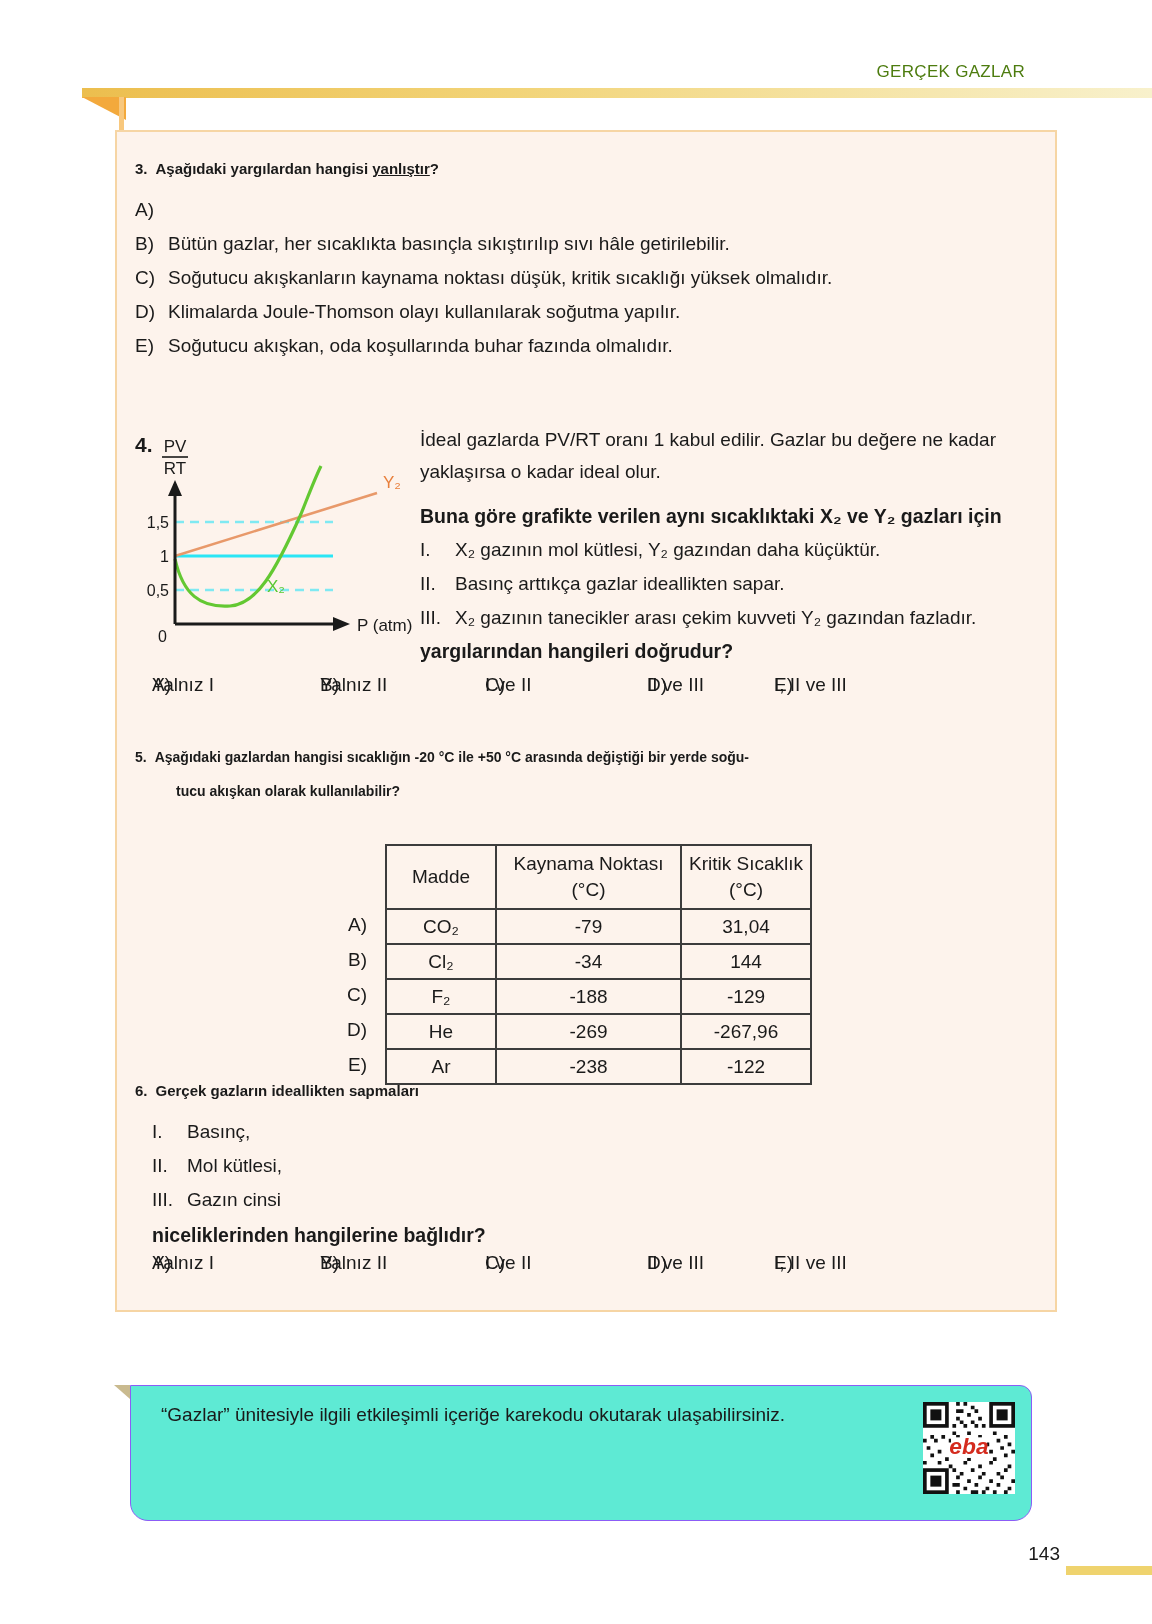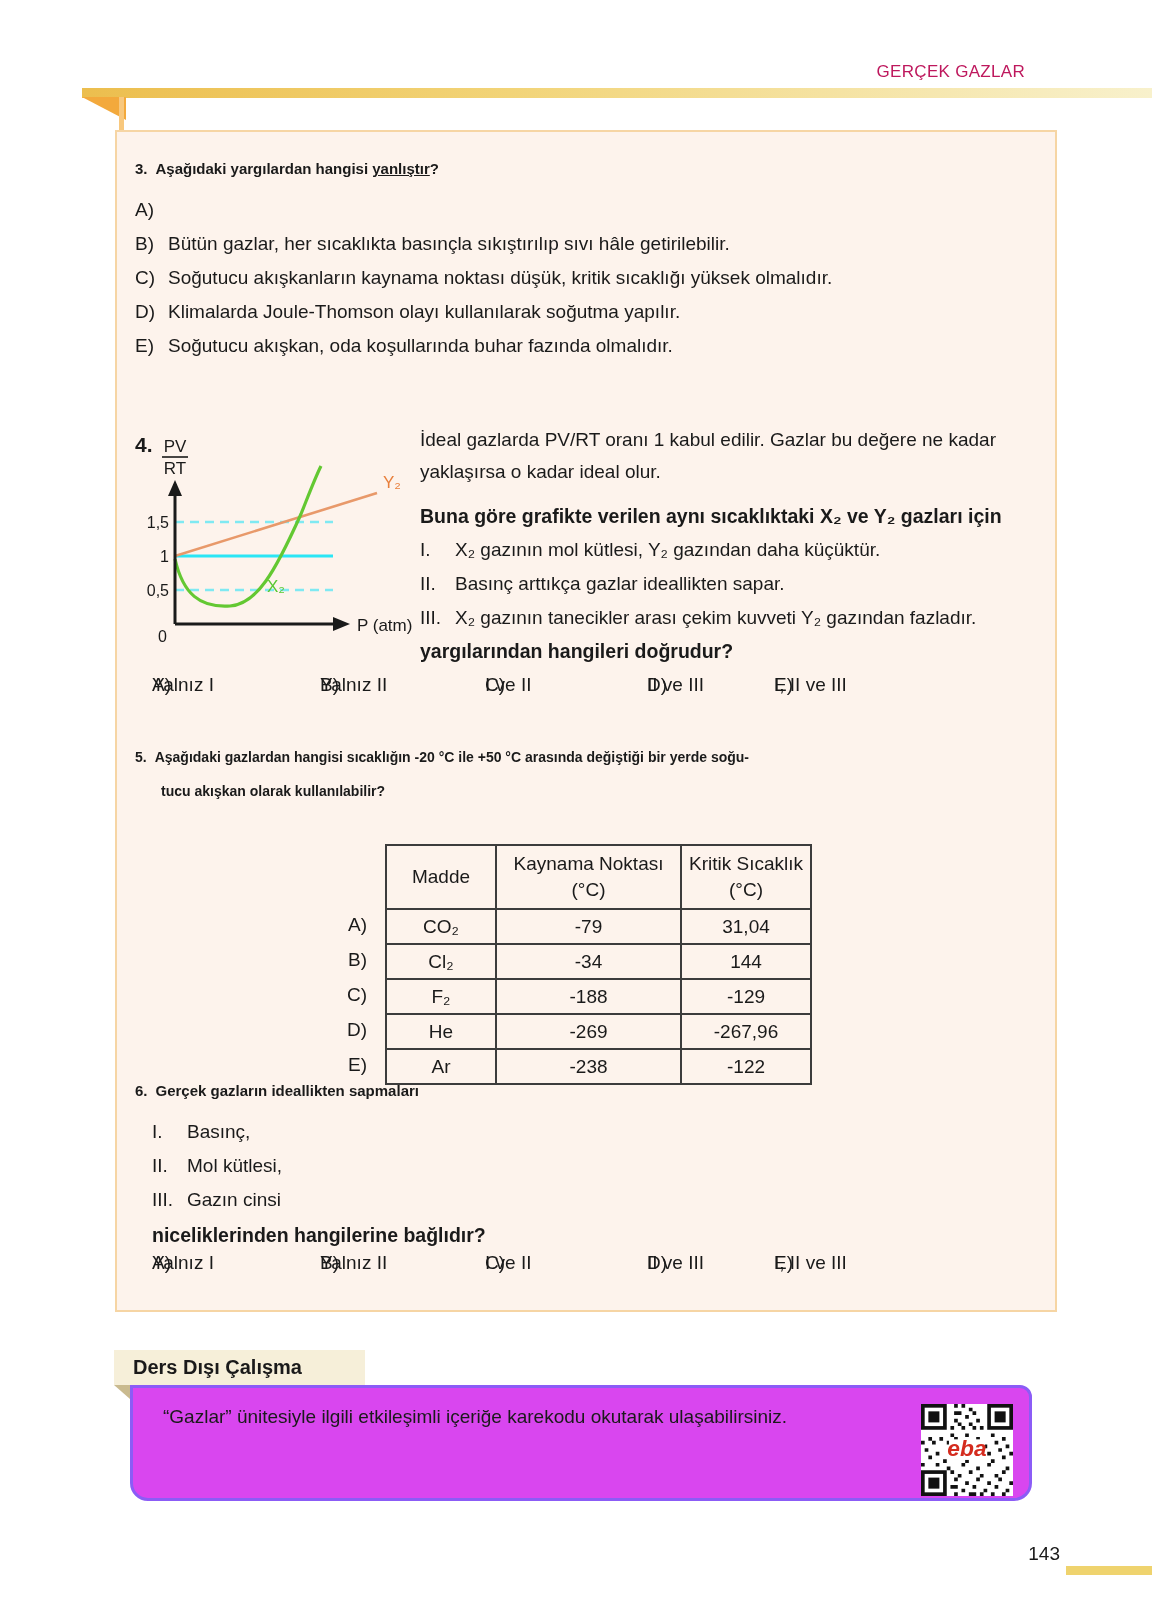--- a/index.html
+++ b/index.html
@@ -2,21 +2,21 @@
 <html><head>
 <meta charset="utf-8">
 <style>
   * { margin:0; padding:0; box-sizing:border-box; }
   html,body { background:#fff; }
   .page {
     position:relative; width:1152px; height:1624px; background:#ffffff;
     font-family:"Liberation Sans","DejaVu Sans",sans-serif; color:#1a1a1a; overflow:hidden;
   }
   
-  .header-title { position:absolute; top:62px; right:127px; font-size:17px; color:#be185d; letter-spacing:.3px;margin-left:40px; }
+  .header-title { position:absolute; top:62px; right:127px; font-size:17px; color:#4d7c0f; letter-spacing:.3px;margin-left:40px; }
   .top-bar { position:absolute; left:82px; top:88px; width:1070px; height:10px;
              background:linear-gradient(to right,#ecbe4e,#f2d478 40%,#f8f1cc); }
   .top-triangle { position:absolute; left:82px; top:97px; width:44px; height:23px; background:#f3a93c;
              clip-path:polygon(0 0,100% 0,100% 100%); }
   .top-vline { position:absolute; left:119px; top:97px; width:5px; height:95px; background:#f8c87e; }
 
   
   .qbox { position:absolute; left:115px; top:130px; width:942px; height:1182px;
           background:#fdf3ec; border:2px solid #f6d5a4; }
   .q { position:absolute; }
@@ -40,42 +40,42 @@
   #q4-text .stem { font-size:19.5px; line-height:33px; margin-top:12px; }
   #q4-text .closing { font-size:19.5px; line-height:33px; }
   .ans-row { position:absolute; left:17px; width:890px; height:30px; font-size:19px; }
   .ans-row span { position:absolute; white-space:nowrap; }
   .ans-a{left:0;} .ans-b{left:168px;} .ans-c{left:333px;} .ans-d{left:495px;} .ans-e{left:622px;}
   #q4-ans { top:252px; }
 
   
   #q5 { left:18px; top:608px; width:900px; }
   #q5 .hline { font-size:14px; font-weight:bold; line-height:34px; }
-  #q5 .hline2 { margin-left:26px; }
+  #q5 .hline2 { margin-left:41px; }
   .tbl { position:absolute; left:250px; top:104px; border-collapse:collapse;padding-left:24px; }
   .tbl td, .tbl th { border:2px solid #3c3c3c; font-size:19px; font-weight:normal; text-align:center; vertical-align:middle; padding:0; }
   .tbl .c1 { width:110px; } .tbl .c2 { width:185px; } .tbl .c3 { width:130px; }
   .tbl thead th { height:64px; line-height:26px; }
   .tbl tbody td { height:35px; }
   .tbl-letter { position:absolute; left:187px; width:45px; text-align:right; font-size:19px; }
 
   
   #q6 { left:18px; top:944px; width:900px; height:230px; }
   #q6 .items { margin-left:17px; margin-top:9px; }
   #q6 .closing { margin-left:17px; margin-top:7px; font-size:19.5px; }
   #q6-ans { top:176px; }
 
   
   .ders-tab { position:absolute; left:114px; top:1350px; width:251px; height:35px;
               background:#f6efd9; display:flex; align-items:center; }
   .ders-tab span { font-size:20px; font-weight:bold; margin-left:19px; }
   .ders-wedge { position:absolute; left:114px; top:1385px; width:16px; height:14px; background:#c9ba8f;
               clip-path:polygon(0 0,100% 0,100% 100%); }
-  .ders-box { position:absolute; left:130px; top:1385px; width:902px; height:116px;
-              background:#d946ef; border:3px solid #8b5cf6; border-radius:0 12px 18px 18px; }
+  .ders-box { position:absolute; left:130px; top:1385px; width:902px; height:136px;
+              background:#5eead4; border:1px solid #8b5cf6; border-radius:0 12px 18px 18px; }
   .ders-text { position:absolute; left:30px; top:14px; width:740px; font-size:19px; line-height:30px; }
   .qr { position:absolute; right:16px; top:16px; width:92px; height:92px; }
 
   
   .page-num { position:absolute; left:1004px; top:1543px; width:56px; text-align:right; font-size:19px; }
   .footer-bar { position:absolute; left:1066px; top:1566px; width:86px; height:9px; background:#efd36e; }
 
   svg text { font-family:"Liberation Sans","DejaVu Sans",sans-serif; }
 </style>
 </head>
@@ -277,23 +277,20 @@
             <span>II ve III</span>
           </span>
         <span class="ans-e">
             <span>E)</span> 
             <span>I, II ve III</span>
           </span>
       </div>
     </div>
   </div>
 
-  <div class="ders-tab">
-    <span>Ders Dışı Çalışma</span>
-  </div>
   <div class="ders-wedge"></div>
   <div class="ders-box">
     <div class="ders-text">“Gazlar” ünitesiyle ilgili etkileşimli içeriğe karekodu okutarak ulaşabilirsiniz.</div>
     <svg class="qr" viewBox="0 0 25 25">
       <rect x="0" y="0" width="25" height="25" fill="#ffffff"></rect>
       <g fill="#111111">
         <rect x="0" y="0" width="7" height="7"></rect>
           <rect x="1" y="1" width="5" height="5" fill="#ffffff"></rect>
           <rect x="2" y="2" width="3" height="3"></rect>
         <rect x="18" y="0" width="7" height="7"></rect>

